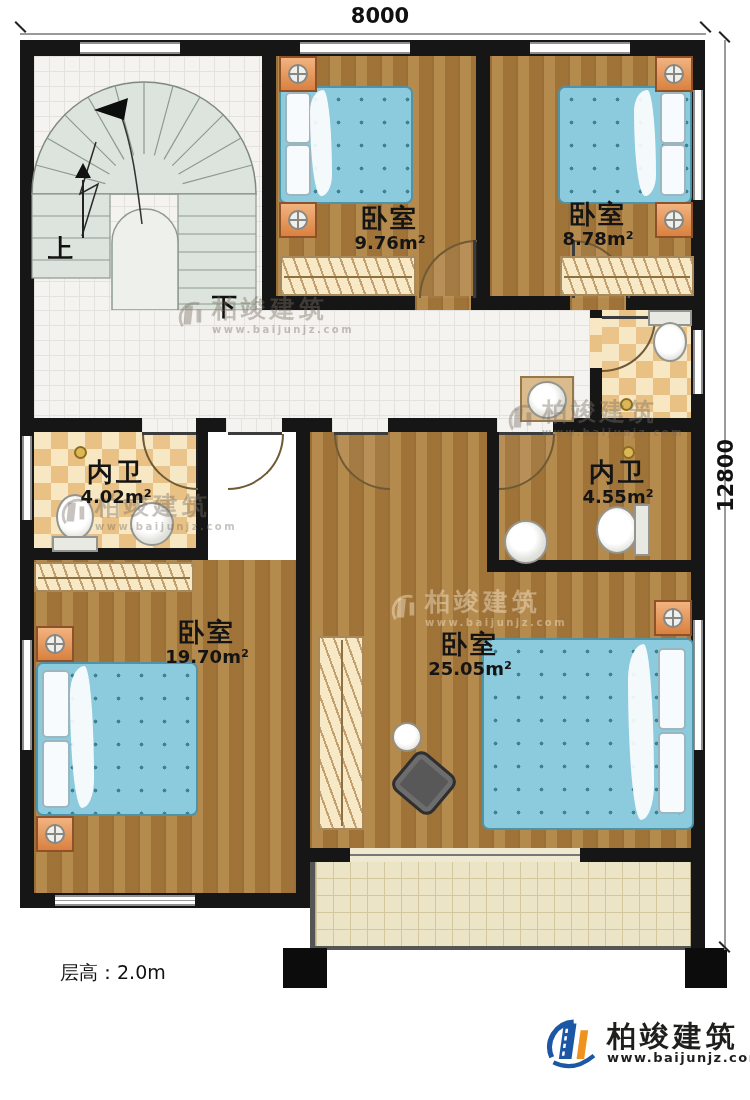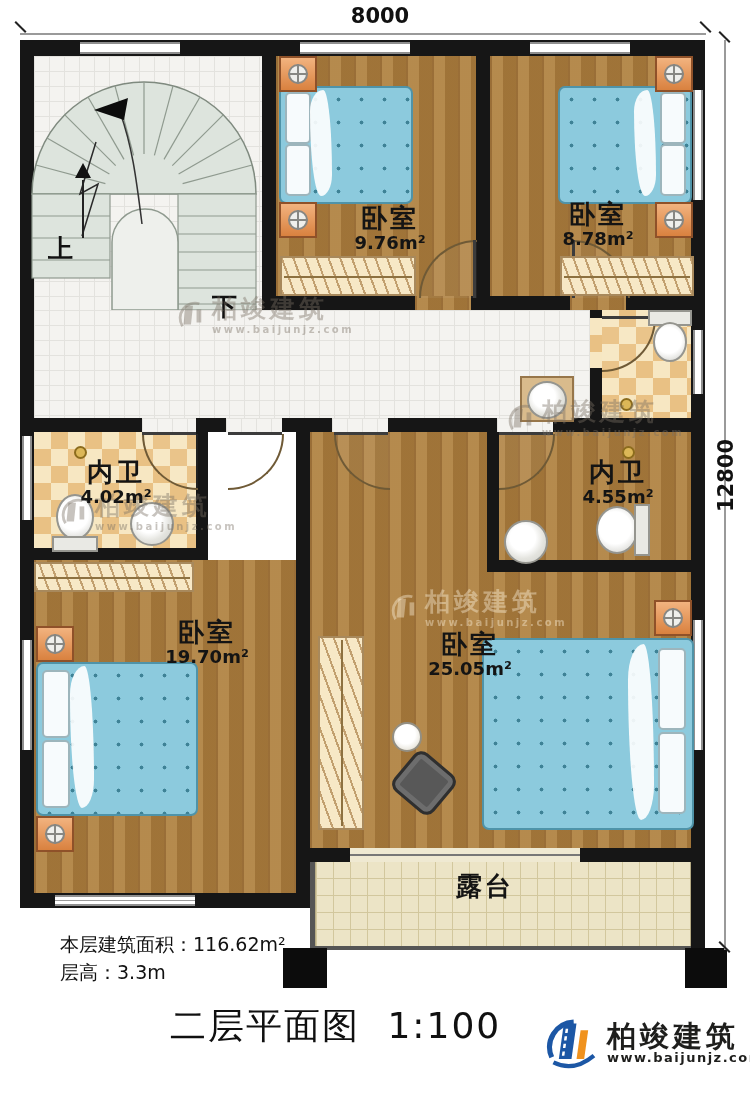--- a/index.html
+++ b/index.html
@@ -323,40 +323,32 @@
     <span class="ar">4.55m²</span>
   </div>
   <div class="room-label" style="left:140px;top:618px;width:134px">
     <span class="nm">卧室</span>
     <span class="ar">19.70m²</span>
   </div>
   <div class="room-label" style="left:398px;top:630px;width:144px">
     <span class="nm">卧室</span>
     <span class="ar">25.05m²</span>
   </div>
-  <div class="room-label" style="left:420px;top:872px;width:130px">
-    <span class="nm">露台</span>
-  </div>
 
   <div class="dim" style="left:335px;top:4px;width:90px">8000</div>
   <div class="dim-line" style="left:20px;top:33px;width:686px;height:2px"></div>
   <div class="tick" style="left:13px;top:26px"></div>
   <div class="tick" style="left:698px;top:26px"></div>
   <div class="dim-line" style="left:724px;top:40px;width:2px;height:910px"></div>
   <div class="dim" style="left:696px;top:470px;width:60px;transform:rotate(-90deg)">12800</div>
   <div class="tick" style="left:717px;top:36px"></div>
   <div class="tick" style="left:717px;top:946px"></div>
 
-  <div class="note" style="left:60px;top:932px">本层建筑面积：116.62m²</div>
-  <div class="note" style="left:60px;top:960px">层高：3.3m</div>
-
-  <div class="title-wrap" style="left:170px;top:1002px">
-    <span>二层平面图</span>
-    <span style="margin-left:14px">1:100</span>
-  </div>
+  <div class="note" style="left:60px;top:960px">层高：2.0m</div>
+
 
   <div class="brand" style="left:545px;top:1012px">
     <svg width="54" height="62" viewBox="0 0 64 70">
       <path d="M8 52 A30 30 0 0 1 34 10" fill="none" stroke="#1c57a5" stroke-width="6"></path>
       <rect x="24" y="12" width="15" height="42" fill="#1c57a5" transform="skewX(-8)"></rect>
       <rect x="45" y="20" width="9" height="34" fill="#f0921e" transform="skewX(-8)"></rect>
       <g fill="#fff">
           <rect x="27" y="18" width="3" height="5" transform="skewX(-8)"></rect>
           <rect x="27" y="27" width="3" height="5" transform="skewX(-8)"></rect>
           <rect x="27" y="36" width="3" height="5" transform="skewX(-8)"></rect>

